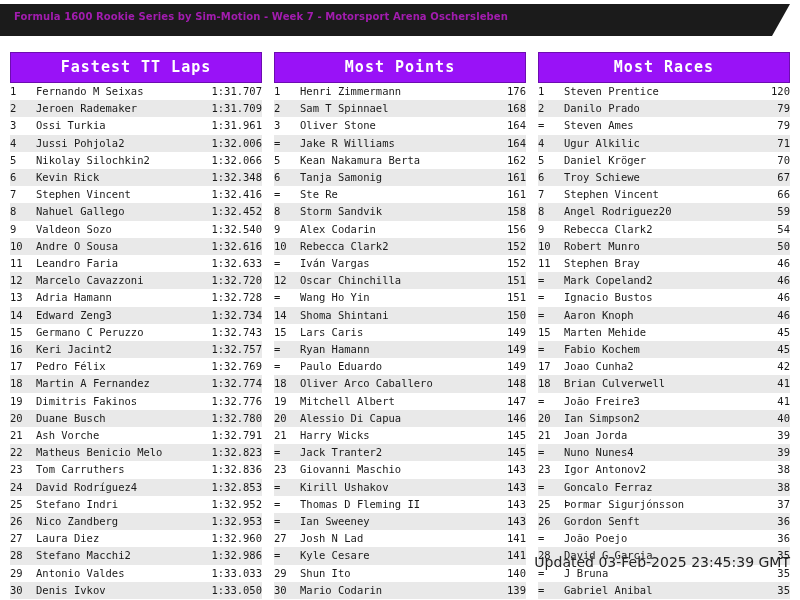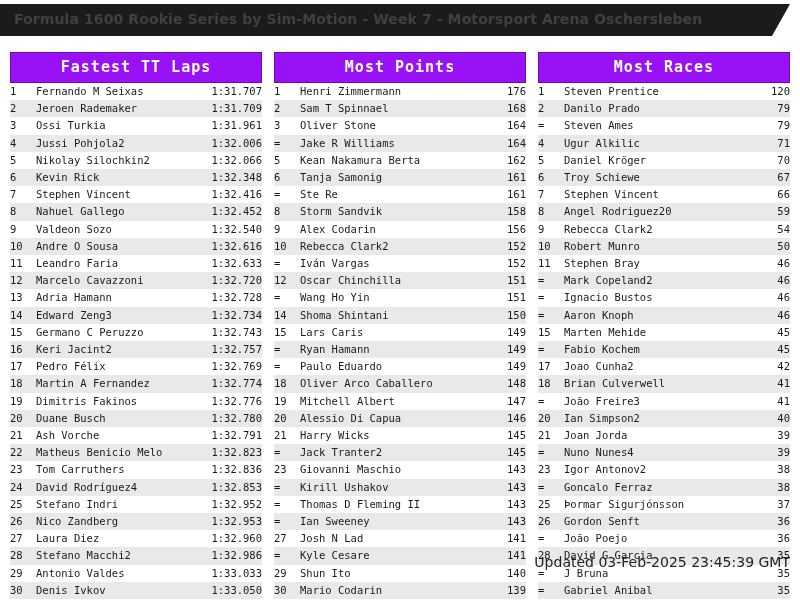--- a/index.html
+++ b/index.html
@@ -32,23 +32,23 @@
     content: "";
     position: absolute;
     right: -18px; top: 0;
     width: 0; height: 0;
     border-top: 32px solid #1b1b1b;
     border-right: 18px solid transparent;
   }
   .header-title {
     position: absolute;
     left: 14px; top: 11px;
-    color: #404040;
+    color: #a21caf;
     font-family: "DejaVu Sans", sans-serif;
-    font-size: 14px;
+    font-size: 10px;
     font-weight: bold;
     white-space: nowrap;
     letter-spacing: 0.1px;
   }
 
   
   .columns {
     position: absolute;
     left: 0; top: 44px;
     width: 800px;

